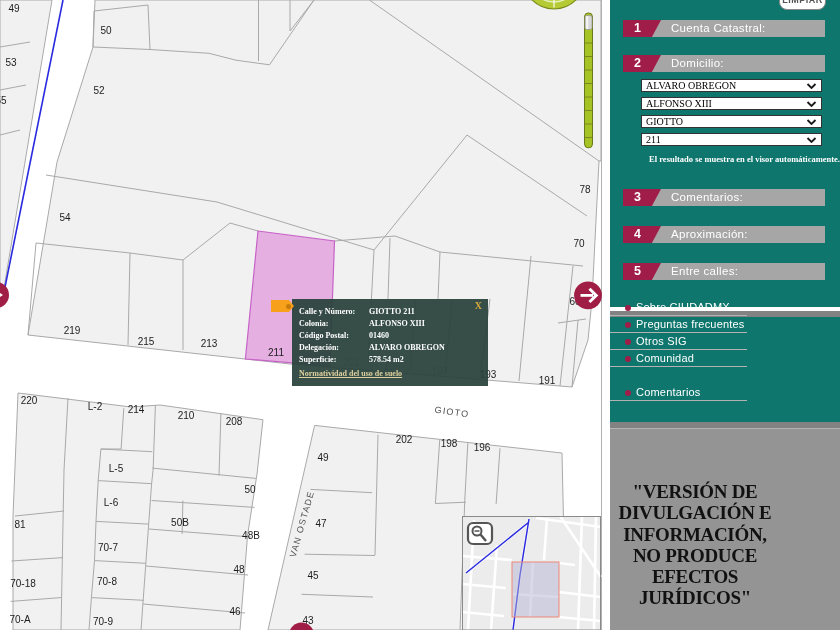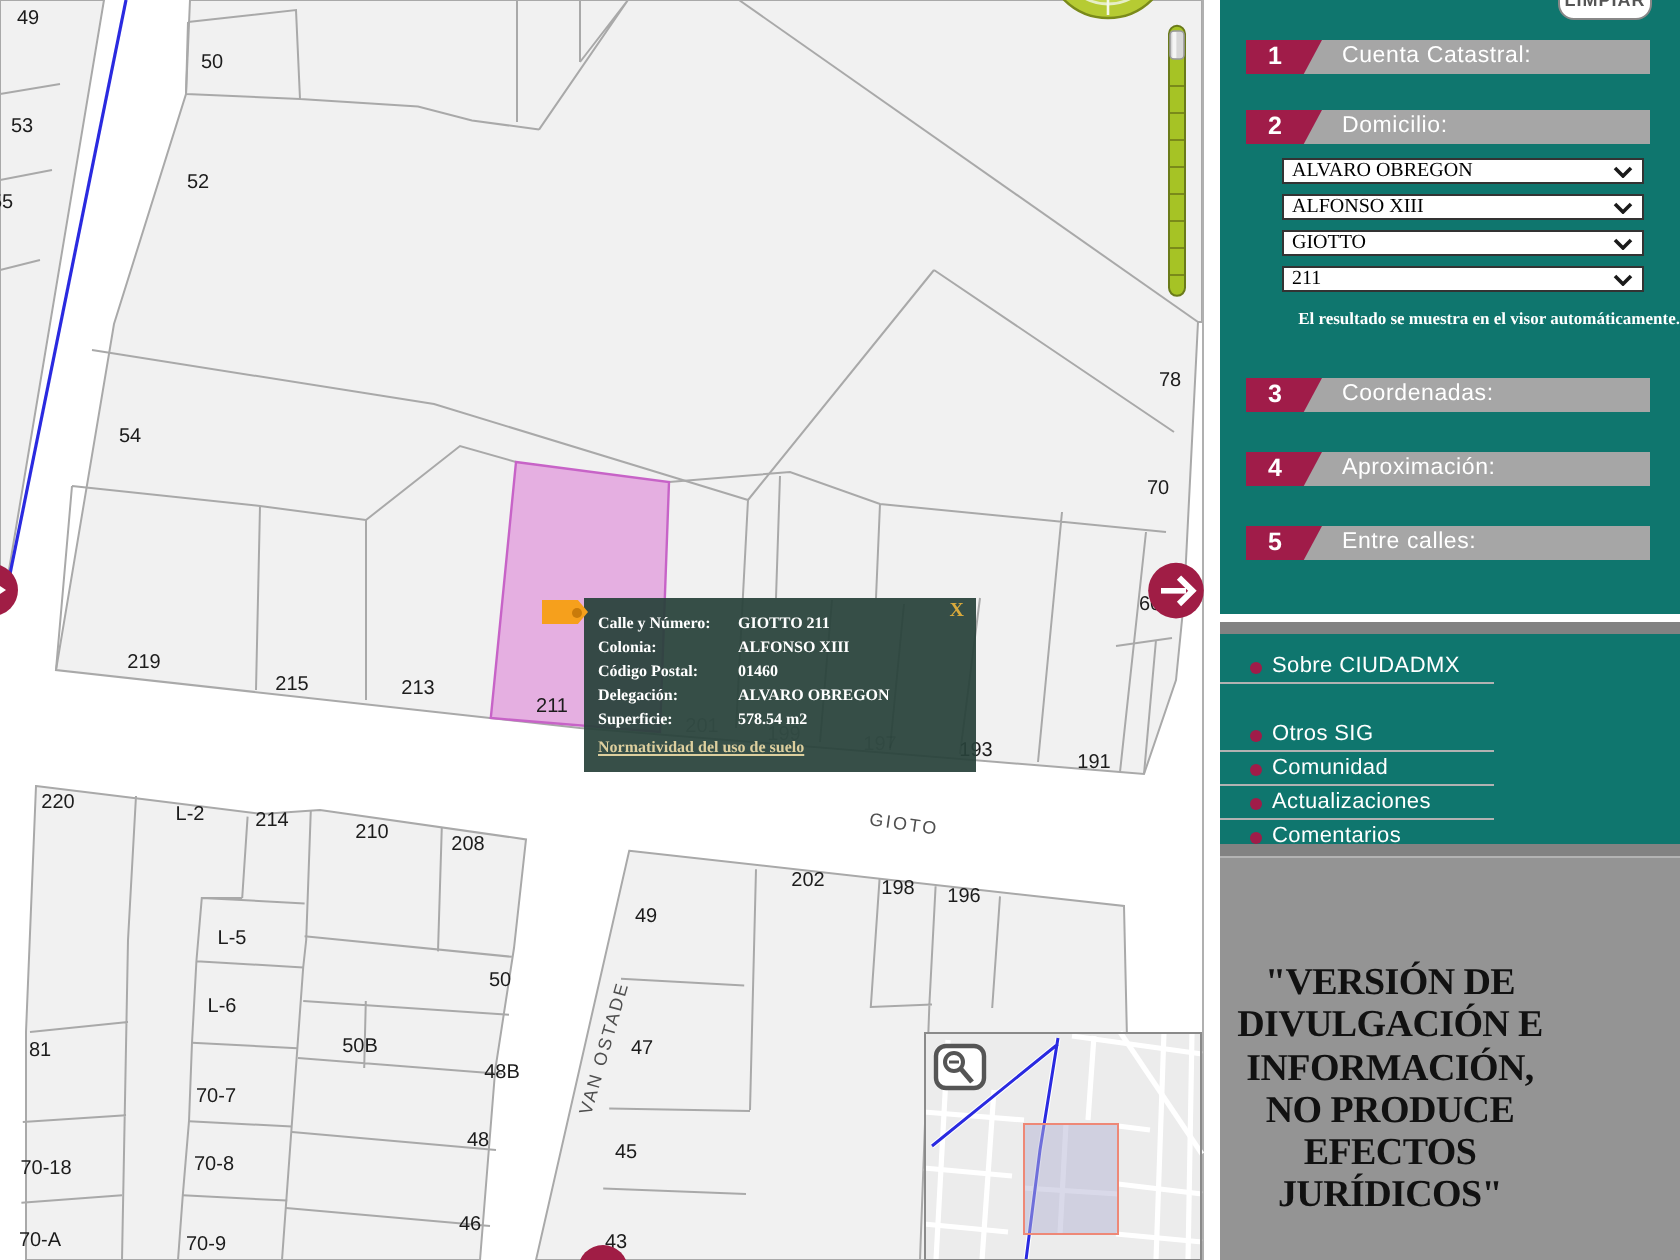--- a/index.html
+++ b/index.html
@@ -29,21 +29,21 @@
   clip-path:polygon(0 0,100% 0,76% 100%,0 100%);}
 .badge span{position:absolute;left:0;width:29px;text-align:center;color:#fff;
   font-weight:bold;font-size:12.5px;line-height:17px;}
 .dd{position:absolute;left:31px;width:175px;height:11px;background:#fff;border:1px solid #333;
   font-family:"Liberation Serif",serif;font-size:10px;color:#000;line-height:11px;padding-left:4px;}
 .dd svg{position:absolute;right:4px;top:3px;}
 #note{position:absolute;left:18px;top:154px;width:212px;text-align:right;color:#fff;
   font-family:"Liberation Serif",serif;font-weight:bold;font-size:8.5px;}
 #gapw{position:absolute;left:0px;top:307px;width:230px;height:4px;background:#fff;}
 .ridge{position:absolute;left:0;width:230px;height:6px;background:#828282;}
-#menu{position:absolute;left:0;top:325px;width:202px;height:101px;}
+#menu{position:absolute;left:0;top:299px;width:202px;height:101px;}
 .mrow{position:absolute;left:0;width:230px;height:17px;}
 .mrow .sep{position:absolute;left:0;bottom:0;width:137px;height:1px;background:#b2b2b2;}
 .mrow .dot{position:absolute;left:15px;top:6px;width:6px;height:6px;border-radius:50%;background:#a01c49;}
 .mrow .t{position:absolute;left:26px;top:0;line-height:17px;color:#fff;font-size:11px;letter-spacing:0.2px;}
 #quote{position:absolute;left:0;top:429px;width:230px;height:201px;background:#949494;}
 #quote .q{position:absolute;left:-5px;top:52px;width:180px;text-align:center;
   font-family:"Liberation Serif",serif;font-weight:bold;font-size:19px;line-height:21.3px;letter-spacing:-0.3px;color:#111;}
 </style>
 </head>
 <body>
@@ -220,21 +220,21 @@
         <path d="M1.5,1 L5.5,5 L9.5,1" stroke="#1a1a1a" stroke-width="1.8" fill="none"></path>
       </svg></div>
   <div class="dd" style="top:115px">GIOTTO<svg width="11" height="6">
         <path d="M1.5,1 L5.5,5 L9.5,1" stroke="#1a1a1a" stroke-width="1.8" fill="none"></path>
       </svg></div>
   <div class="dd" style="top:133px">211<svg width="11" height="6">
         <path d="M1.5,1 L5.5,5 L9.5,1" stroke="#1a1a1a" stroke-width="1.8" fill="none"></path>
       </svg></div>
   <div id="note">El resultado se muestra en el visor automáticamente.</div>
   <div class="item" style="top:189px">
-      <div class="lbl">Coordenadas:</div>
+      <div class="lbl">Comentarios:</div>
       <div class="badge">
         <span>3</span>
       </div>
     </div>
   <div class="item" style="top:226px">
       <div class="lbl">Aproximación:</div>
       <div class="badge">
         <span>4</span>
       </div>
     </div>
@@ -245,33 +245,33 @@
       </div>
     </div>
   <div id="gapw"></div>
   <div class="ridge" style="top:311px"></div>
   <div id="menu">
     <div class="mrow" style="top:0">
         <span class="dot"></span>
         <span class="t">Sobre CIUDADMX</span>
         <span class="sep"></span>
       </div>
+    <div class="mrow" style="top:17px">
+        <span class="dot"></span>
+        <span class="t">Preguntas frecuentes</span>
+        <span class="sep"></span>
+      </div>
     <div class="mrow" style="top:34px">
         <span class="dot"></span>
         <span class="t">Otros SIG</span>
         <span class="sep"></span>
       </div>
     <div class="mrow" style="top:51px">
         <span class="dot"></span>
         <span class="t">Comunidad</span>
-        <span class="sep"></span>
-      </div>
-    <div class="mrow" style="top:68px">
-        <span class="dot"></span>
-        <span class="t">Actualizaciones</span>
         <span class="sep"></span>
       </div>
     <div class="mrow" style="top:85px">
         <span class="dot"></span>
         <span class="t">Comentarios</span>
         <span class="sep"></span>
       </div>
   </div>
   <div class="ridge" style="top:422px"></div>
   <div style="position:absolute;left:0;top:428px;width:230px;height:1.5px;background:#b3b3b3"></div>

